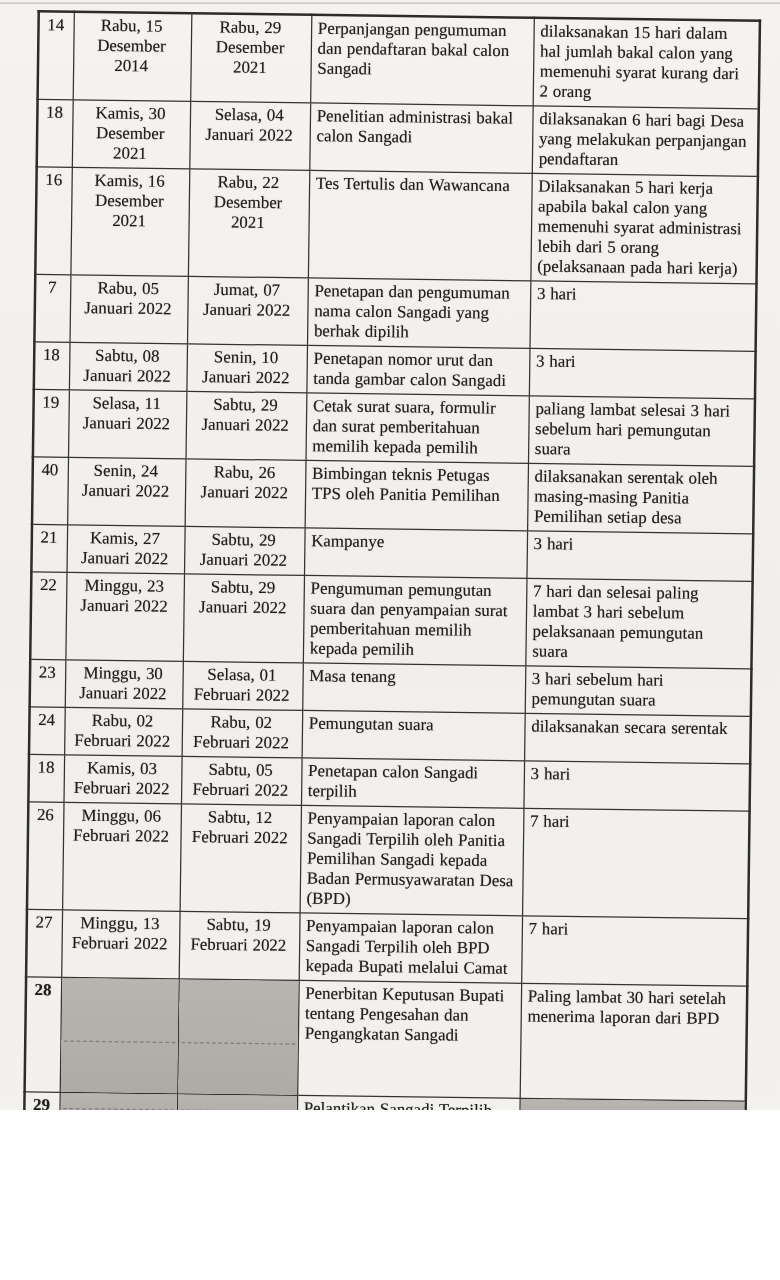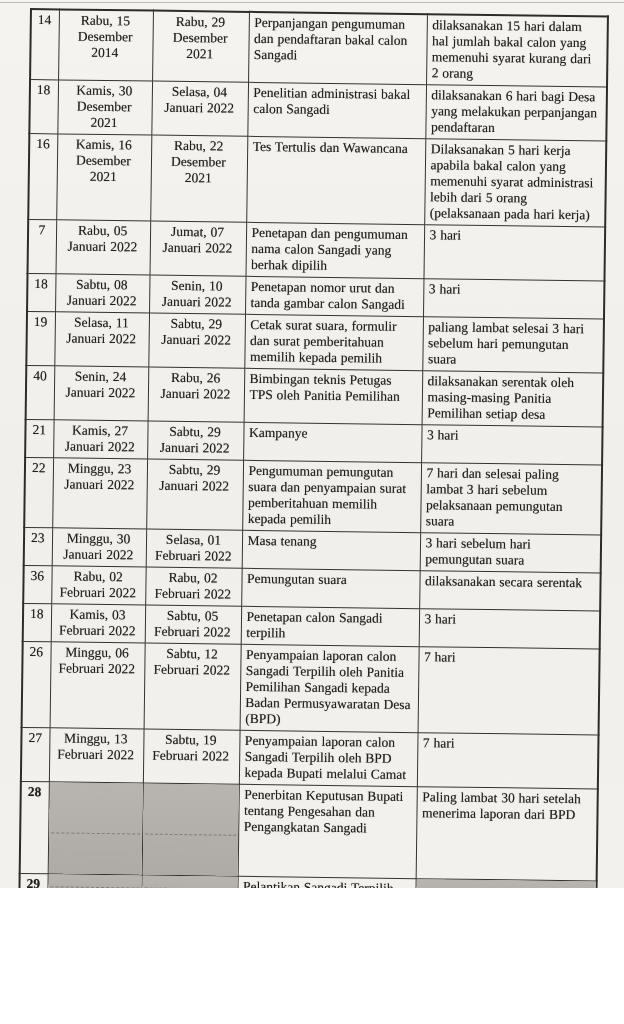--- a/index.html
+++ b/index.html
@@ -140,21 +140,21 @@
             <td class="note-cell">7 hari dan selesai paling lambat 3 hari sebelum pelaksanaan pemungutan suara</td>
           </tr>
           <tr>
             <td class="no-cell">23</td>
             <td class="date-cell">Minggu, 30 Januari 2022</td>
             <td class="date-cell">Selasa, 01 Februari 2022</td>
             <td class="act-cell">Masa tenang</td>
             <td class="note-cell">3 hari sebelum hari pemungutan suara</td>
           </tr>
           <tr>
-            <td class="no-cell">36</td>
+            <td class="no-cell">24</td>
             <td class="date-cell">Rabu, 02 Februari 2022</td>
             <td class="date-cell">Rabu, 02 Februari 2022</td>
             <td class="act-cell">Pemungutan suara</td>
             <td class="note-cell">dilaksanakan secara serentak</td>
           </tr>
           <tr>
             <td class="no-cell">18</td>
             <td class="date-cell">Kamis, 03 Februari 2022</td>
             <td class="date-cell">Sabtu, 05 Februari 2022</td>
             <td class="act-cell">Penetapan calon Sangadi terpilih</td>

